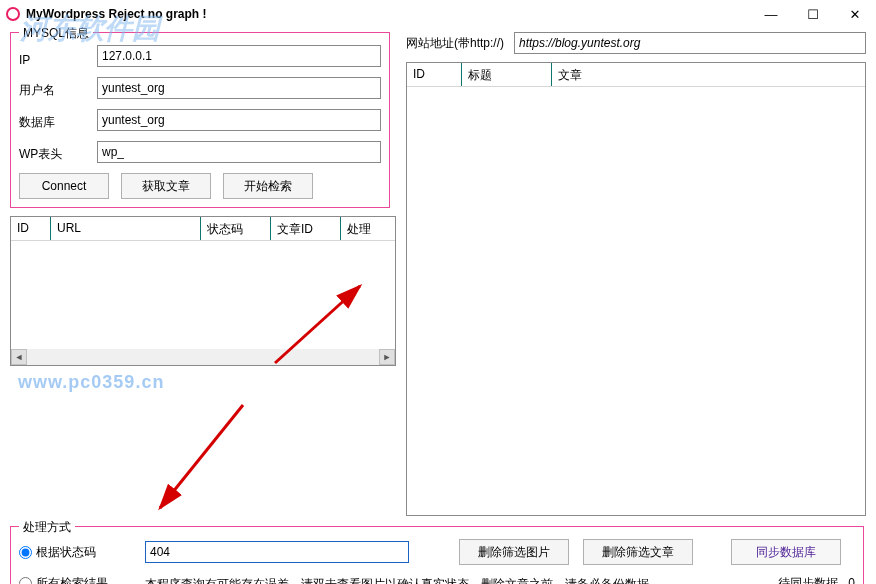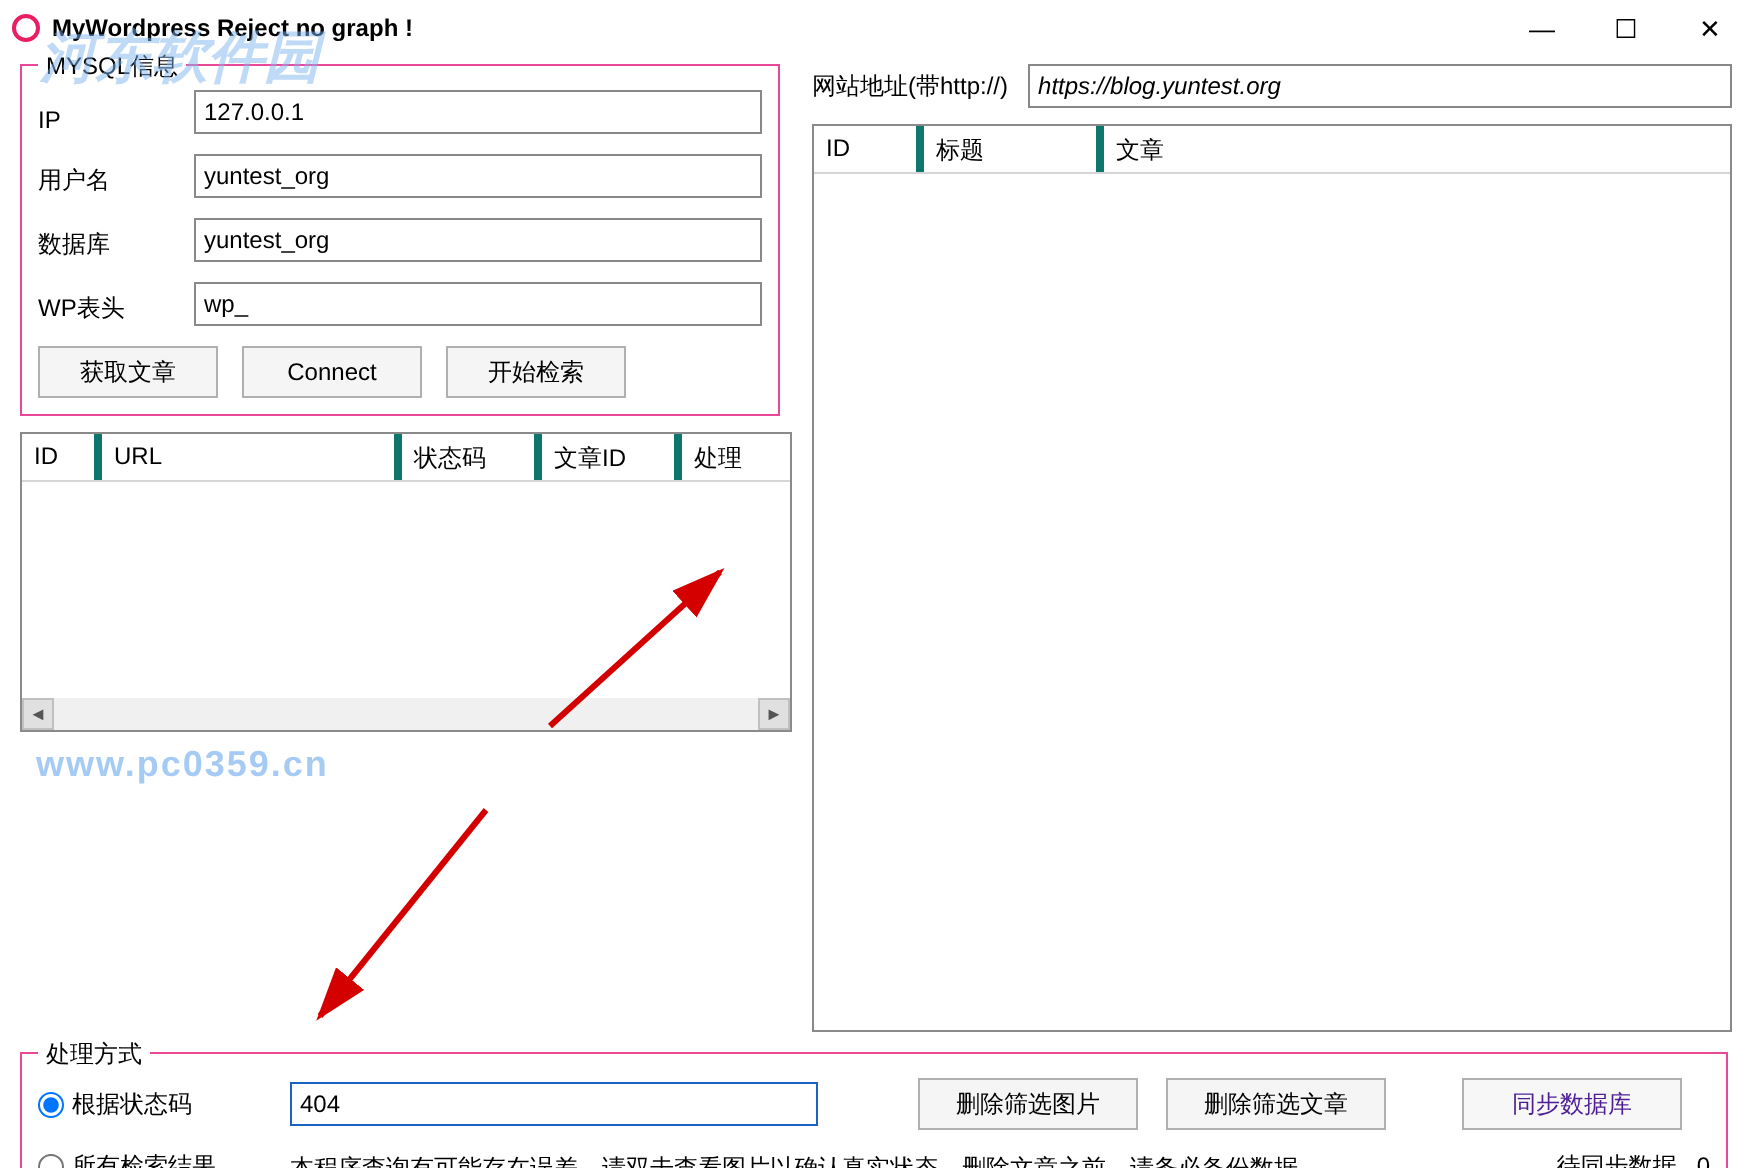--- a/index.html
+++ b/index.html
@@ -19,21 +19,21 @@
 .btn-row { display: flex; gap: 12px; margin-top: 8px; }
 .btn { border: 1px solid #b0b0b0; background: #f5f5f5; height: 26px; padding: 0 16px; font-size: 12px; min-width: 90px; cursor: pointer; }
 .main-flex { display: flex; gap: 10px; }
 .left-col { width: 386px; }
 .right-col { flex: 1; }
 .addr-row { display: flex; align-items: center; margin-bottom: 8px; }
 .addr-row .label { margin-right: 10px; font-size: 12px; }
 .addr-row input { flex: 1; border: 1px solid #888; height: 22px; padding: 0 4px; font-size: 12px; font-style: italic; }
 .listview { border: 1px solid #8a8a8a; background: #fff; position: relative; }
 .lv-header { display: flex; border-bottom: 1px solid #d6d6d6; height: 24px; align-items: stretch; }
-.lv-col { border-right: 4px solid #0f766e; padding: 4px 6px; font-size: 12px; background: #fff; }
+.lv-col { border-right: 1px solid #0f766e; padding: 4px 6px; font-size: 12px; background: #fff; }
 .lv-left { height: 150px; position: relative; }
 .lv-left .lv-body { position: absolute; top: 24px; left: 0; right: 0; bottom: 16px; overflow: hidden; }
 .lv-left .hscroll { position: absolute; left: 0; right: 0; bottom: 0; height: 16px; background: #f0f0f0; display: flex; align-items: center; }
 .hscroll .sbtn { width: 16px; height: 16px; background: #e0e0e0; border: 1px solid #c0c0c0; display: flex; align-items: center; justify-content: center; font-size: 9px; color: #555; }
 .hscroll .track { flex: 1; height: 16px; background: #f0f0f0; }
 .lv-right { height: 454px; }
 .lv-right .lv-body { height: 430px; }
 .bottom-group { width: 854px; }
 .bottom-row { display: flex; align-items: center; margin-bottom: 10px; }
 .radio-wrap { display: flex; align-items: center; margin-right: 14px; width: 112px; }
@@ -77,22 +77,22 @@
         </div>
         <div class="row">
           <div class="label">数据库</div>
           <input type="text" value="yuntest_org" style="">
         </div>
         <div class="row">
           <div class="label">WP表头</div>
           <input type="text" value="wp_" style="">
         </div>
         <div class="btn-row">
+          <button class="btn">Connect</button>
           <button class="btn">获取文章</button>
-          <button class="btn">Connect</button>
           <button class="btn">开始检索</button>
         </div>
       </div>
 
       <div class="listview lv-left">
         <div class="lv-header">
           <div class="lv-col" style="width:40px">ID</div>
           <div class="lv-col" style="width:150px">URL</div>
           <div class="lv-col" style="width:70px">状态码</div>
           <div class="lv-col" style="width:70px">文章ID</div>

